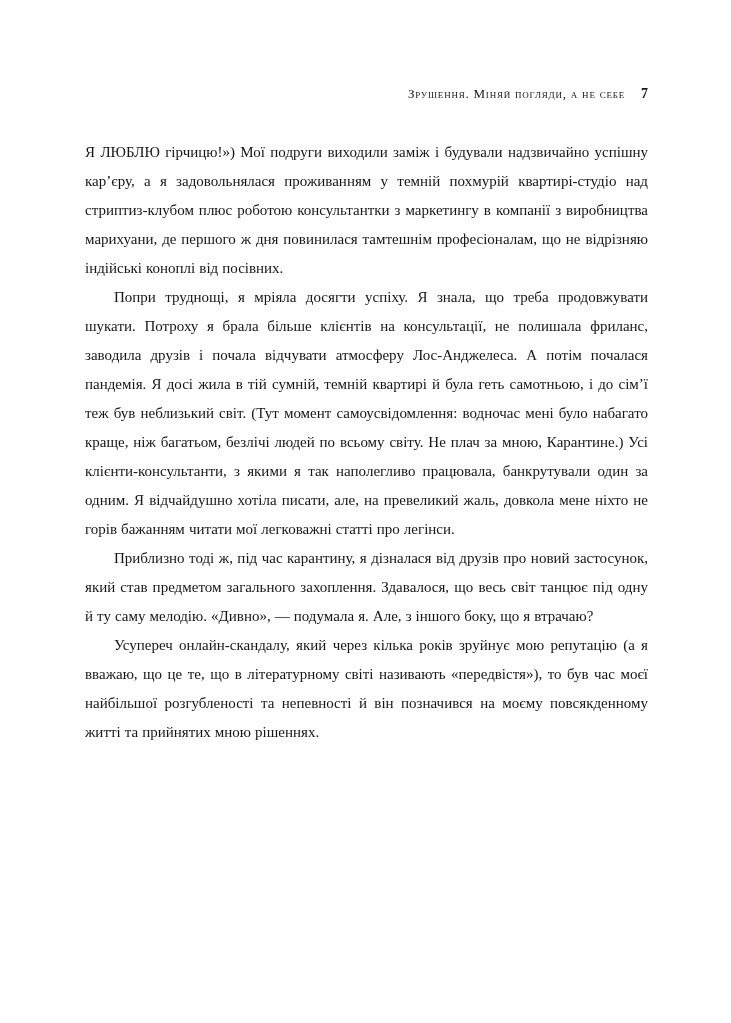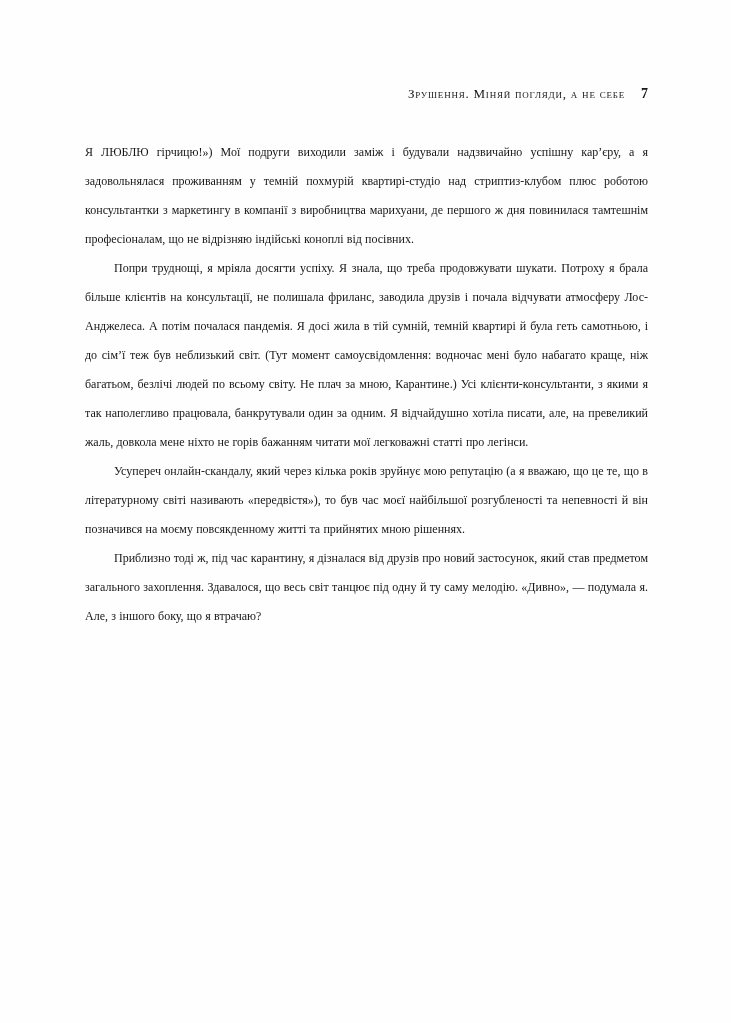--- a/index.html
+++ b/index.html
@@ -30,21 +30,21 @@
     font-variant: small-caps;
   }
   .page-number {
     font-weight: bold;
     font-size: 14px;
     margin-left: 16px;
     letter-spacing: 0;
   }
   .body-text p {
     margin: 0;
-    font-size: 12px;
+    font-size: 15px;
     line-height: 29px;
     text-align: justify;
     hyphens: auto;
     -webkit-hyphens: auto;
     word-spacing: 0.02em;
   }
   .body-text p.indent {
     text-indent: 29px;
     font-family: Liberation Serif, serif;
   }
@@ -54,16 +54,16 @@
 
 <div class="book-page">
   <div class="running-header">
     <span class="running-title">Зрушення. Міняй погляди, а не себе</span>
     <span class="page-number">7</span>
   </div>
 
   <div class="body-text">
     <p>Я ЛЮБЛЮ гірчицю!») Мої подруги виходили заміж і будували надзвичайно успішну кар’єру, а я задовольнялася проживанням у темній похмурій квартирі-студіо над стриптиз-клубом плюс роботою консультантки з маркетингу в компанії з виробництва марихуани, де першого ж дня повинилася тамтешнім професіоналам, що не відрізняю індійські коноплі від посівних.</p>
     <p class="indent">Попри труднощі, я мріяла досягти успіху. Я знала, що треба продовжувати шукати. Потроху я брала більше клієнтів на консультації, не полишала фриланс, заводила друзів і почала відчувати атмосферу Лос-Анджелеса. А потім почалася пандемія. Я досі жила в тій сумній, темній квартирі й була геть самотньою, і до сім’ї теж був неблизький світ. (Тут момент самоусвідомлення: водночас мені було набагато краще, ніж багатьом, безлічі людей по всьому світу. Не плач за мною, Карантине.) Усі клієнти-консультанти, з якими я так наполегливо працювала, банкрутували один за одним. Я відчайдушно хотіла писати, але, на превеликий жаль, довкола мене ніхто не горів бажанням читати мої легковажні статті про легінси.</p>
+    <p class="indent">Приблизно тоді ж, під час карантину, я дізналася від друзів про новий застосунок, який став предметом загального захоплення. Здавалося, що весь світ танцює під одну й ту саму мелодію. «Дивно», — подумала я. Але, з іншого боку, що я втрачаю?</p>
     <p class="indent">Усупереч онлайн-скандалу, який через кілька років зруйнує мою репутацію (а я вважаю, що це те, що в літературному світі називають «передвістя»), то був час моєї найбільшої розгубленості та непевності й він позначився на моєму повсякденному житті та прийнятих мною рішеннях.</p>
-    <p class="indent">Приблизно тоді ж, під час карантину, я дізналася від друзів про новий застосунок, який став предметом загального захоплення. Здавалося, що весь світ танцює під одну й ту саму мелодію. «Дивно», — подумала я. Але, з іншого боку, що я втрачаю?</p>
   </div>
 </div>
 
 </body></html>

